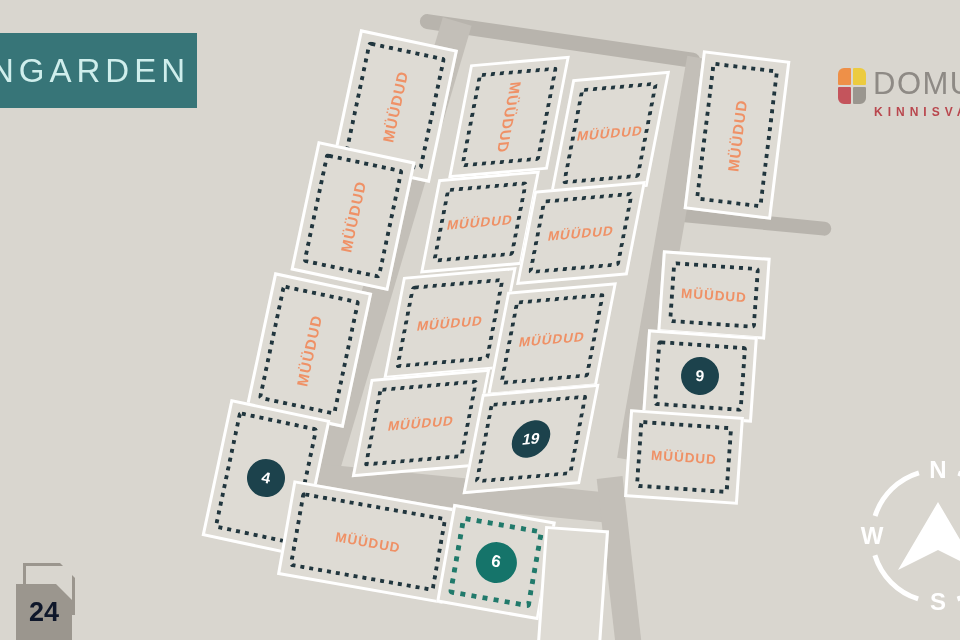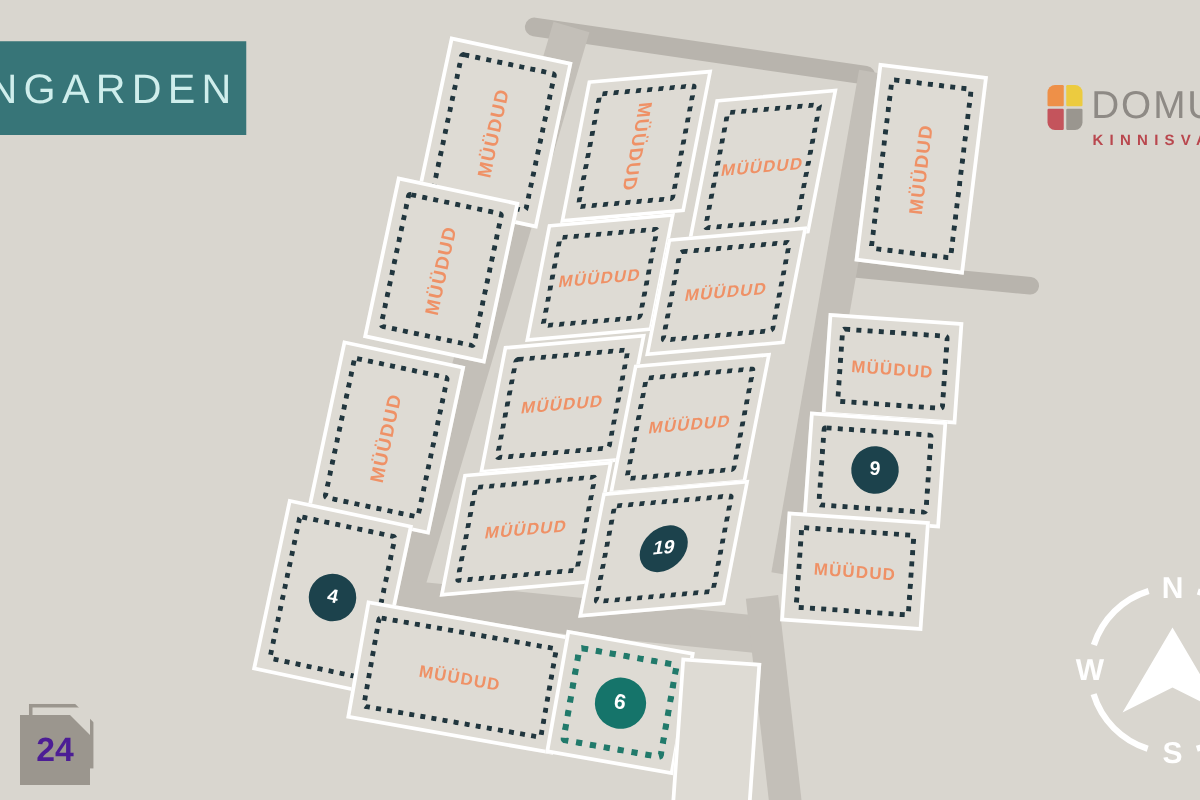--- a/index.html
+++ b/index.html
@@ -43,25 +43,25 @@
   .tile-gray{left:15px;top:19px;background:var(--tile-gray,#9a968f);border-radius:1px 1px 6px 1px;}
   .agency-name{position:absolute;left:35px;top:2px;font-size:31px;letter-spacing:1.5px;
                color:var(--domus-gray,#8e8a85);white-space:nowrap;}
   .agency-sub{position:absolute;left:36px;top:41px;font-size:12px;font-weight:bold;
               letter-spacing:5px;color:var(--domus-red,#b9474e);white-space:nowrap;}
 
   
   .badge-back{position:absolute;left:23px;top:563px;width:52px;height:52px;box-sizing:border-box;
               border:3px solid var(--badge-gray,#9b968e);
               clip-path:polygon(0 0,calc(100% - 15px) 0,100% 15px,100% 100%,15px 100%,0 calc(100% - 15px));}
-  .badge{position:absolute;left:16px;top:572px;width:56px;height:56px;
+  .badge{position:absolute;left:16px;top:584px;width:56px;height:56px;
          background:var(--badge-gray,#9b968e);
          clip-path:polygon(0 0,calc(100% - 16px) 0,100% 16px,100% 100%,0 100%);
          display:flex;align-items:center;justify-content:center;
-         color:#4c1d95;font-size:27px;font-weight:bold;}
+         color:#0f172a;font-size:27px;font-weight:bold;}
 
   
   .compass{position:absolute;left:838px;top:426px;width:200px;height:220px;}
   .compass text{font-family:"Liberation Sans",sans-serif;font-size:24px;font-weight:bold;
                 fill:var(--compass-white,#ffffff);text-anchor:middle;}
 </style>
 </head>
 <body>
 
 <div id="stage">

